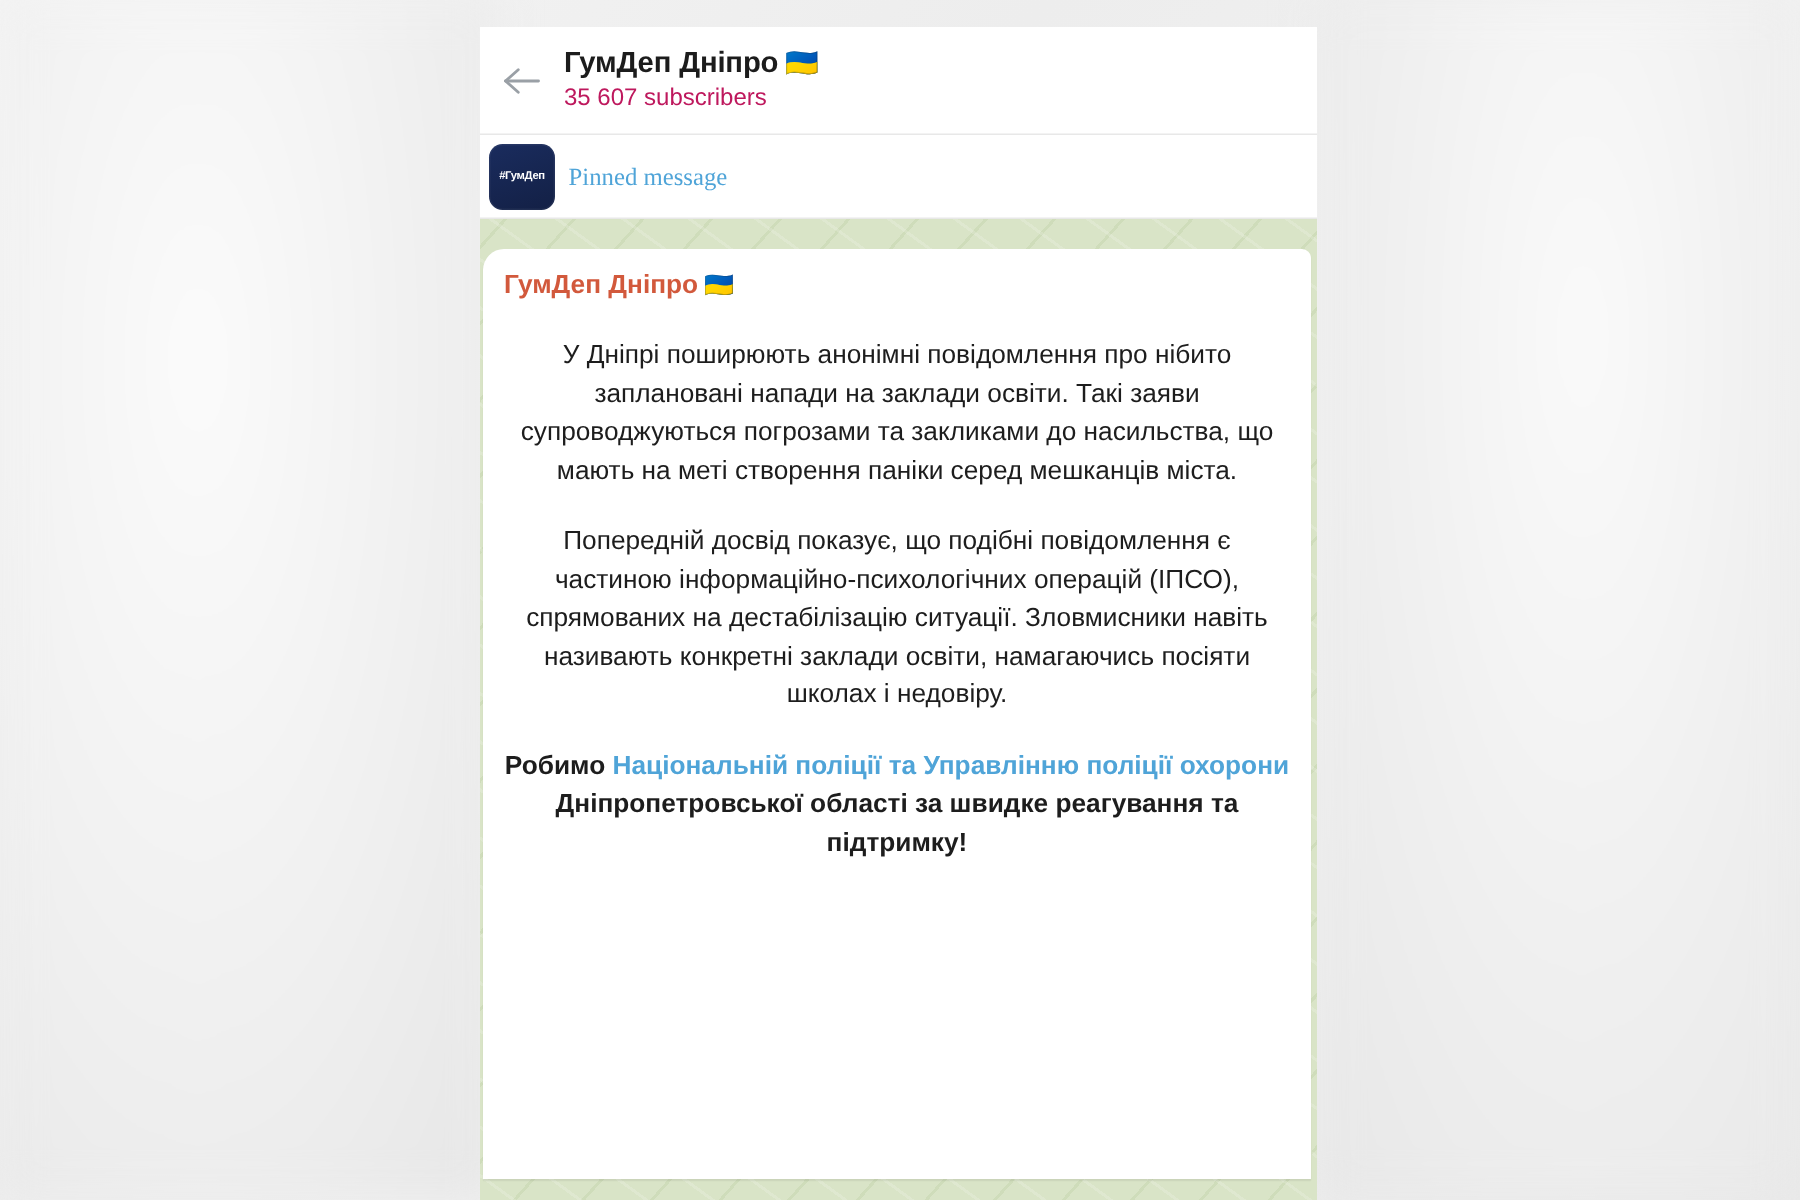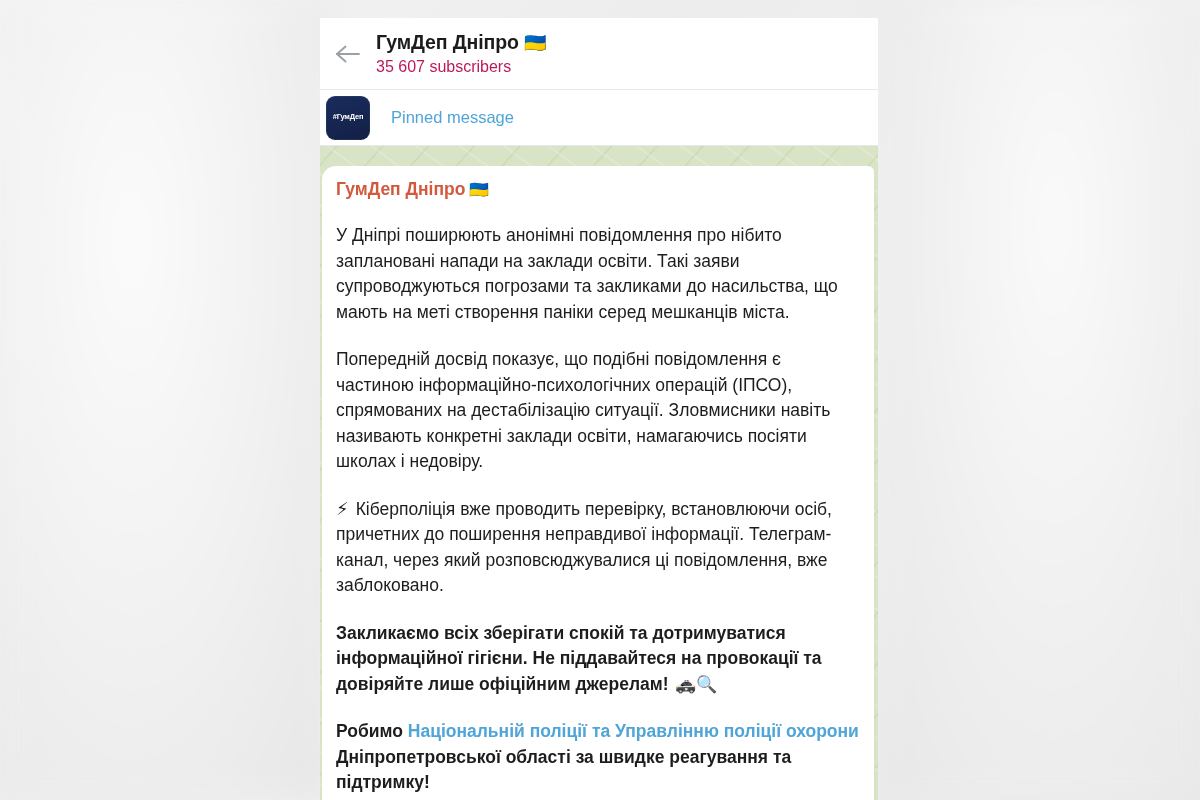--- a/index.html
+++ b/index.html
@@ -102,23 +102,24 @@
   }
   .pin-thumb-foot {
     position: absolute;
     bottom: 4px; left: 0; right: 0;
     text-align: center;
     color: rgba(255,255,255,.32);
     font-size: 3.6px;
     white-space: nowrap;
   }
   .pin-texts {
-    padding-left: 21px;
+    padding-left: 9px;
     min-width: 0;
     white-space: nowrap;
+    font-family: Liberation Serif, serif;
   }
   .pin-label {
     font-size: 16.5px;
     color: #4fa4d8;
     line-height: 21px;
     font-weight: normal;
   }
   .pin-preview {
     font-size: 17px;
     color: #1c1c1c;
@@ -195,20 +196,21 @@
     font-weight: bold;
     letter-spacing: -1px;
     margin-right: 2px;
   }
 
   .msg-p {
     font-size: 17.5px;
     line-height: 25.5px;
     color: #1d1d1d;
     margin: 22px 0 0 0;
+    text-align: center;
   }
   .msg-p.bold { font-weight: bold; }
   .msg-p .link { color: #4fa4d8; }
   .bolt { font-weight: bold; font-size: 18px; }
   .sp { display: inline-block; width: 7px; }
   .emoji-inline { font-size: 17px; }
 
   
   .panel-bottom-edge {
     position: absolute; left: 0; bottom: 0;
@@ -260,27 +262,21 @@
 
         <div class="msg-author">
           <span>ГумДеп Дніпро</span><span class="flag">🇺🇦</span>
         </div>
 
 
         <p class="msg-p">У Дніпрі поширюють анонімні повідомлення про нібито заплановані напади на заклади освіти. Такі заяви супроводжуються погрозами та закликами до насильства, що мають на меті створення паніки серед мешканців міста.</p>
 
         <p class="msg-p">Попередній досвід показує, що подібні повідомлення є частиною інформаційно-психологічних операцій (ІПСО), спрямованих на дестабілізацію ситуації. Зловмисники навіть називають конкретні заклади освіти, намагаючись посіяти школах і недовіру.</p>
 
-        <p class="msg-p">
-          <span class="bolt">⚡</span><span class="sp"></span><span>Кіберполіція вже проводить перевірку, встановлюючи осіб, причетних до поширення неправдивої інформації. Телеграм-канал, через який розповсюджувалися ці повідомлення, вже заблоковано.</span>
-        </p>
-
-        <p class="msg-p bold">
-          <span>Закликаємо всіх зберігати спокій та дотримуватися інформаційної гігієни. Не піддавайтеся на провокації та довіряйте лише офіційним джерелам!</span><span class="sp"></span><span class="emoji-inline">🚓🔍</span>
-        </p>
+
 
         <p class="msg-p bold">
           <span>Робимо </span><span class="link">Національній поліції та Управлінню поліції охорони</span><span> Дніпропетровської області за швидке реагування та підтримку!</span>
         </p>
 
       </div>
     </div>
 
     <div class="panel-bottom-edge"></div>
   </div>

